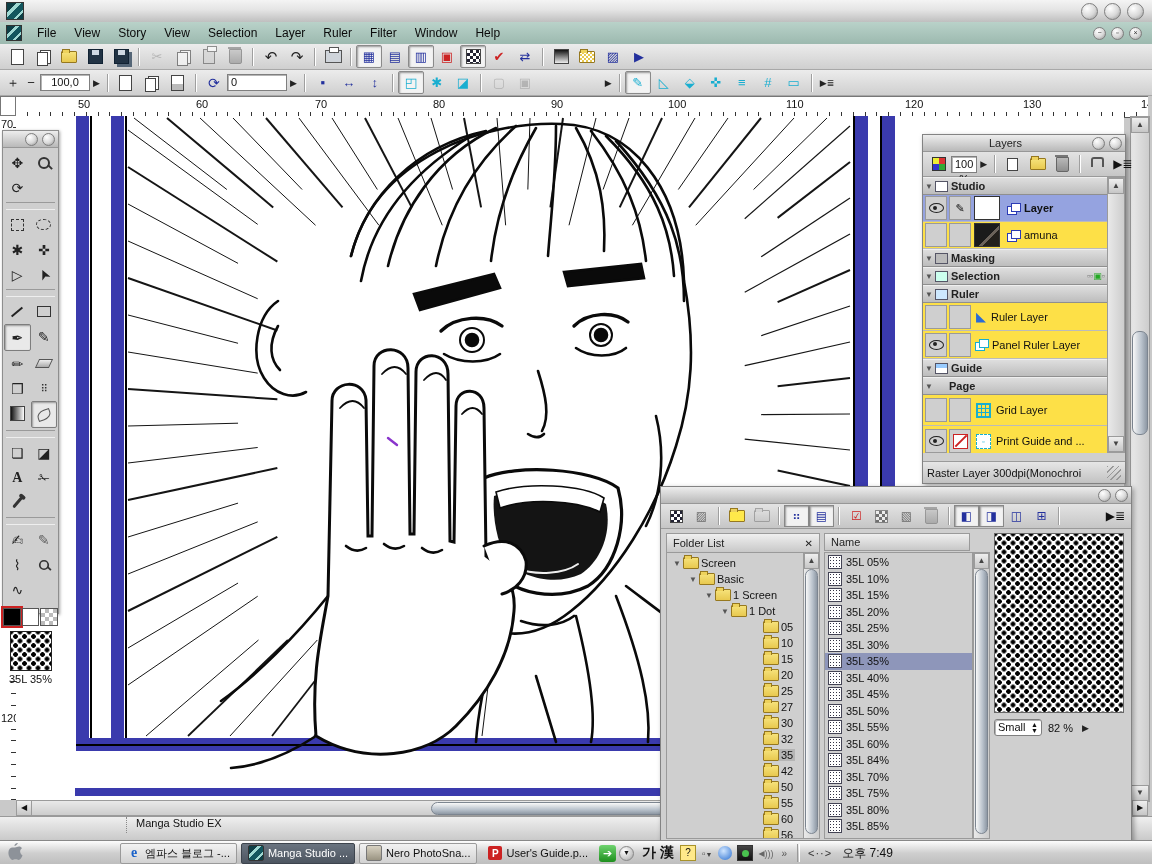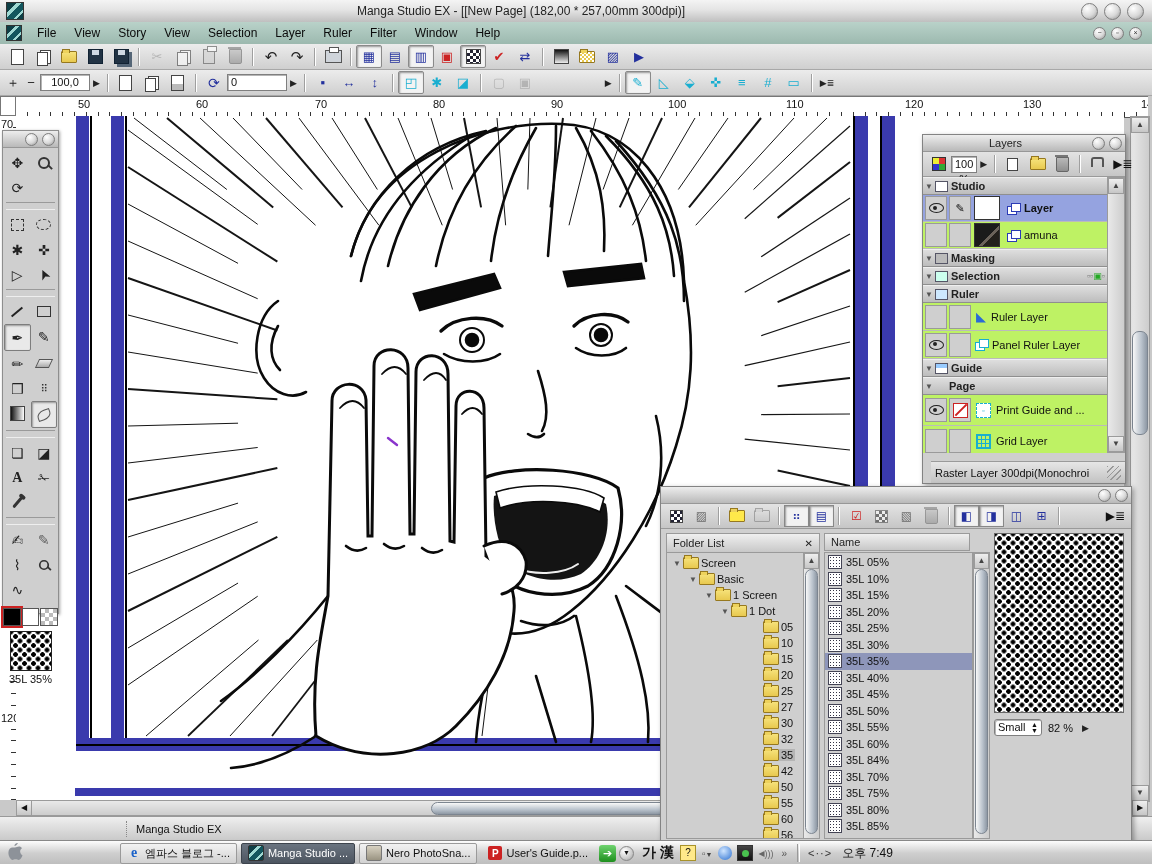--- a/index.html
+++ b/index.html
@@ -62,21 +62,21 @@
   
   .panel{background:#cfcfcf;border:1px solid #838383;box-shadow:2px 2px 5px rgba(0,0,0,.35);z-index:10}
   .ptoolbar{height:24px;display:flex;align-items:center;padding:0 3px;border-bottom:1px solid #9a9a9a;background:linear-gradient(#e3e3e3,#c6c6c6)}
   .ptb{width:23px;height:20px;display:flex;align-items:center;justify-content:center;font-size:12px;flex:none;border:1px solid transparent}
   .ptb.pressed{background:#f2f2f2;border:1px solid #888;box-shadow:inset 1px 1px 2px #999}
   .ptb.grayed{opacity:.55;filter:grayscale(1)}
   
   .group-row{height:16px;background:linear-gradient(#dedede,#bdbdbd);border-top:1px solid #efefef;border-bottom:1px solid #8f8f8f;display:flex;align-items:center;font-weight:bold;color:#222}
   .tri{font-size:8px;color:#555;width:12px;text-align:center}
   .gicon{width:11px;height:9px;border:1px solid #556;background:#fff;margin-right:3px;display:inline-block}
-  .lay-row{height:26px;display:flex;align-items:center;background:#bef264;border-bottom:1px solid #bbb}
+  .lay-row{height:26px;display:flex;align-items:center;background:#fde047;border-bottom:1px solid #bbb}
   .lay-row.sel{background:#95a3e0}
   .cell{width:20px;height:22px;border:1px solid #9a9a9a;background:#cfcfcf;margin-left:2px;display:flex;align-items:center;justify-content:center}
   .thumb{width:24px;height:22px;border:1px solid #333;background:#fff;margin:0 3px}
   .thumb.dark{background:linear-gradient(135deg,#1b1b1b 0 55%,#6a625a 55% 65%,#23201c 65%)}
   .eye-ic{width:13px;height:8px;border:1.5px solid #222;border-radius:50%;position:relative;display:inline-block}
   .eye-ic:before{content:"";position:absolute;left:3.5px;top:1.5px;width:4px;height:4px;border-radius:50%;background:#222}
   .lyr-ic{width:13px;height:11px;position:relative;display:inline-block;margin:0 4px}
   .lyr-ic i{position:absolute;width:8px;height:7px;border:1.5px solid #2b3bb5;background:#fff}
   .lyr-ic i:nth-child(1){left:0;top:3px}.lyr-ic i:nth-child(2){left:4px;top:0}
   .noentry{width:13px;height:13px;border:1.5px solid #c22;position:relative;background:#fff}
@@ -99,21 +99,20 @@
   .taskbar{left:0;top:840px;width:1152px;height:24px;background:linear-gradient(#fdfdfd,#cfcfcf 50%,#bdbdbd);border-top:1px solid #888;display:flex;align-items:center;z-index:30}
   .task{height:19px;display:flex;align-items:center;gap:4px;padding:0 6px;margin-left:4px;border:1px solid #9a9a9a;border-radius:2px;background:linear-gradient(#f2f2f2,#d2d2d2);font-size:11px;max-width:150px;white-space:nowrap;overflow:hidden}
   .task.active{background:linear-gradient(#6a7480,#4d5560);color:#fff;border-color:#3d444d}
   .tico{width:14px;height:14px;flex:none;display:flex;align-items:center;justify-content:center;font-weight:bold;font-size:10px;border-radius:2px}
 </style>
 </head>
 <body>
 
 <div class="abs titlebar">
   <span class="appicon"></span>
-  <span class="title-text">Manga Studio EX - [[New Page] (182,00 * 257,00mm 300dpi)]</span>
   <span style="position:absolute;right:8px;display:flex">
     <span class="rb"></span>
     <span class="rb"></span>
     <span class="rb"></span>
   </span>
 </div>
 
 <div class="abs menubar">
   <span class="appicon" style="width:14px;height:14px"></span>
   <span class="menu-item">File</span>
@@ -459,21 +458,21 @@
   <span class="thumb-pill" style="top:214px;height:102px"></span>
   <span class="sbtn" style="bottom:0">▼</span>
 </div>
 
 <div class="abs" style="left:16px;top:800px;width:1132px;height:16px;background:linear-gradient(#e9e9e9,#cdcdcd);border:1px solid #9b9b9b;box-sizing:border-box">
   <span class="abs" style="left:0;top:0;width:14px;height:14px;text-align:center;font-size:8px;line-height:14px;background:linear-gradient(#efefef,#c6c6c6);border-right:1px solid #9b9b9b">◀</span>
   <span class="abs" style="left:414px;top:1px;height:11px;width:674px;border-radius:7px;background:linear-gradient(#f8f8f8,#b9c2cc 60%,#8e98a4);border:1px solid #7c8590"></span>
   <span class="abs" style="right:0;top:0;width:14px;height:14px;text-align:center;font-size:8px;line-height:14px;background:linear-gradient(#efefef,#c6c6c6);border-left:1px solid #9b9b9b">▶</span>
 </div>
 
-<div class="abs" style="left:0;top:816px;width:1152px;height:24px;background:linear-gradient(#efefef,#c8c8c8);border-top:1px solid #999;display:flex;align-items:center">
+<div class="abs" style="left:0;top:816px;width:1152px;height:24px;background:linear-gradient(#efefef,#c8c8c8);border-top:1px solid #999;display:flex;">
   <span style="width:126px"></span>
   <span style="width:1px;height:16px;border-left:1px dotted #888;margin-right:8px"></span>
   <span>Manga Studio EX</span>
 </div>
 
 <div class="abs palette">
   <div class="ptitle">
     <span class="rb"></span>
     <span class="rb"></span>
   </div>
@@ -645,41 +644,41 @@
         <span class="tri">▼</span>
         <span class="gicon" style="background:linear-gradient(#9cf 50%,#fff 50%)"></span>
         <span>Guide</span>
       </div>
     <div class="group-row">
         <span class="tri">▼</span>
         <span style="width:14px"></span>
         <span>Page</span>
       </div>
     <div class="lay-row" style="height:30px">
+      <span class="cell"></span>
+      <span class="cell"></span>
+      <span class="gridic" style="margin:0 5px"></span>
+      <span>Grid Layer</span>
+    </div>
+    <div class="lay-row" style="height:30px">
       <span class="cell">
           <span class="eye-ic"></span>
         </span>
       <span class="cell">
           <span class="noentry"></span>
         </span>
       <span class="pguide" style="margin:0 5px">▫</span>
       <span>Print Guide and ...</span>
     </div>
-    <div class="lay-row" style="height:30px">
-      <span class="cell"></span>
-      <span class="cell"></span>
-      <span class="gridic" style="margin:0 5px"></span>
-      <span>Grid Layer</span>
-    </div>
   </div>
   <div class="abs scroll-v" style="top:42px;bottom:30px;right:0;width:16px">
     <span class="sbtn" style="top:0">▲</span>
     <span class="sbtn" style="bottom:0">▼</span>
   </div>
-  <div class="abs" style="left:8px;right:0;bottom:0;height:22px;background:linear-gradient(#e6e6e6,#c2c2c2);border-top:1px solid #9a9a9a;display:flex;align-items:center;padding:0 4px;box-sizing:border-box">
+  <div class="abs" style="left:0;right:0;bottom:0;height:22px;background:linear-gradient(#e6e6e6,#c2c2c2);border-top:1px solid #9a9a9a;display:flex;align-items:center;padding:0 4px;box-sizing:border-box">
     <span style="white-space:nowrap;overflow:hidden">Raster Layer 300dpi(Monochroi</span>
     <span style="margin-left:auto;width:14px;height:14px;background:repeating-linear-gradient(135deg,#999 0 1px,transparent 1px 4px)"></span>
   </div>
 </div>
 
 <div class="abs panel" style="left:660px;top:486px;width:470px;height:356px">
   <div class="ptitle">
     <span class="rb"></span>
     <span class="rb"></span>
   </div>

